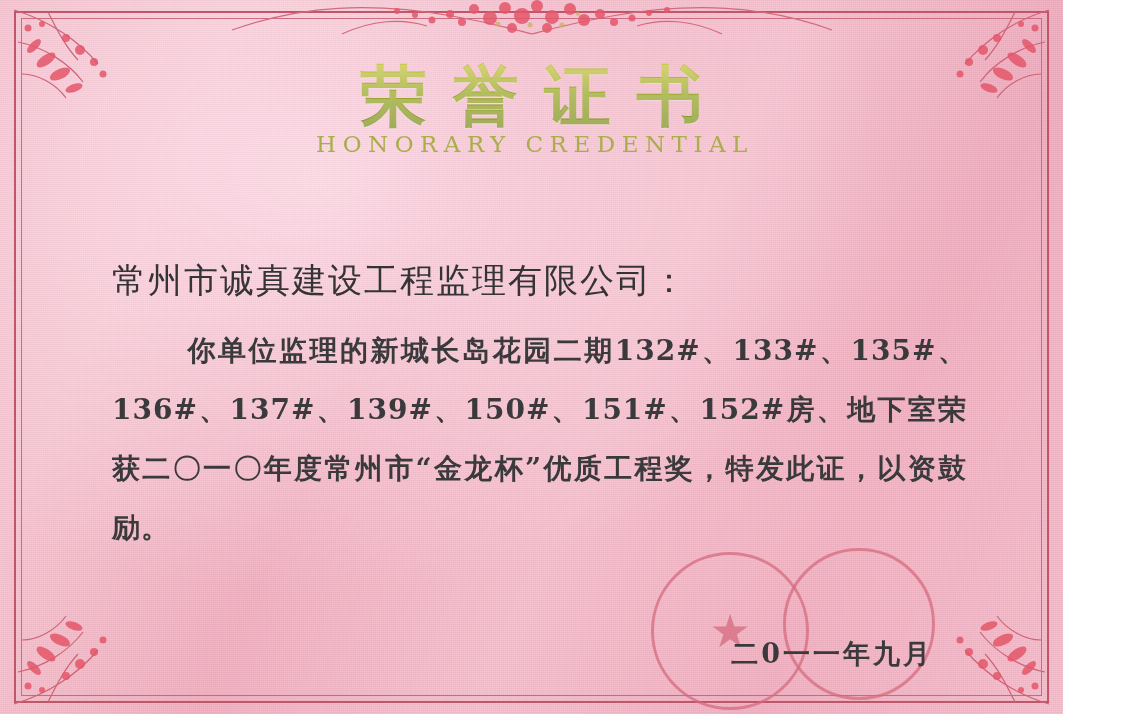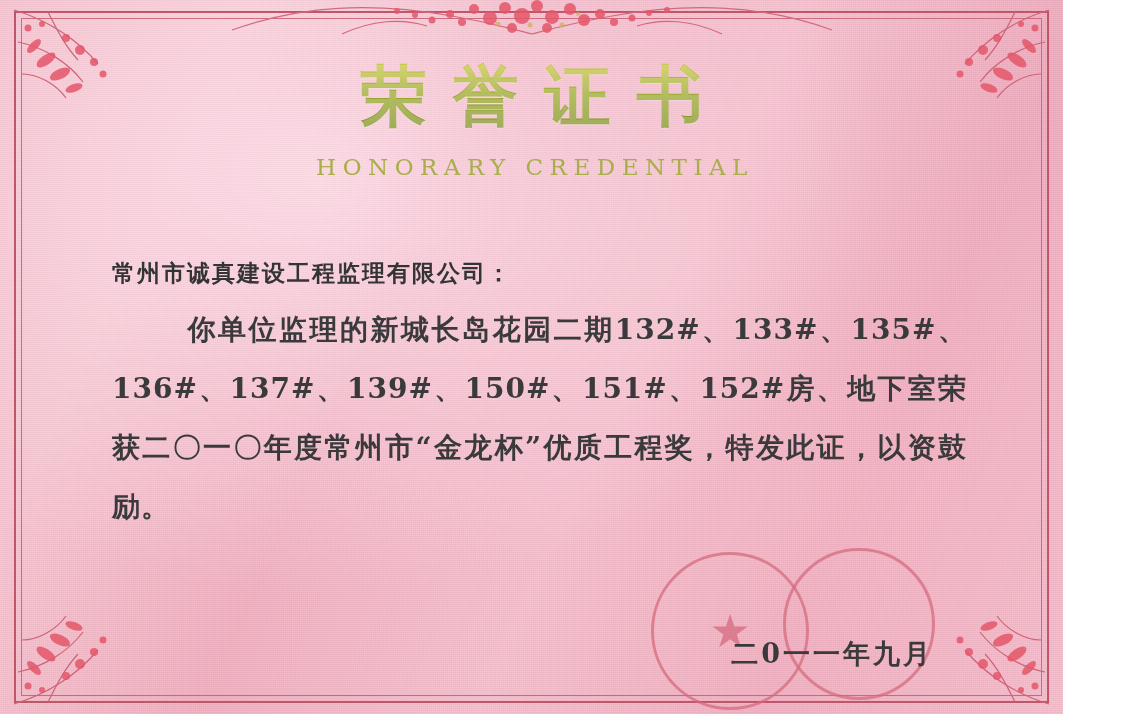--- a/index.html
+++ b/index.html
@@ -82,42 +82,42 @@
     line-height: 1.05;
     color: #9aa62c;
     background: linear-gradient(180deg, #c9c742 0%, #9aa82b 45%, #7e8f22 100%);
     -webkit-background-clip: text;
     background-clip: text;
     -webkit-text-fill-color: transparent;
     text-shadow: 0 1px 0 rgba(255,255,255,0.25);
     padding-left: 26px;
   }
   .title-en {
-    margin-top: 23px;
+    margin-top: 0;
     font-family: "DejaVu Serif", serif;
     font-size: 23px;
     letter-spacing: 6.5px;
     color: #a9ae4a;
     padding-left: 7px;
   }
 
   .body-block {
     position: absolute;
     left: 112px;
     right: 96px;
     top: 258px;
     color: #3a3a3c;
   }
   .salutation {
     font-family: "DejaVu Serif", serif;
-    font-size: 23px;
-    font-weight: 700;
+    font-size: 34px;
+    font-weight: 400;
     letter-spacing: 2px;
     color: #343436;
-    margin-bottom: 11px;
+    margin-bottom: 17px;
   }
   .para {
     font-family: "DejaVu Serif", serif;
     font-size: 28px;
     font-weight: 700;
     line-height: 59px;
     letter-spacing: 1px;
     color: #3a3a3c;
     text-align: justify;
   }

